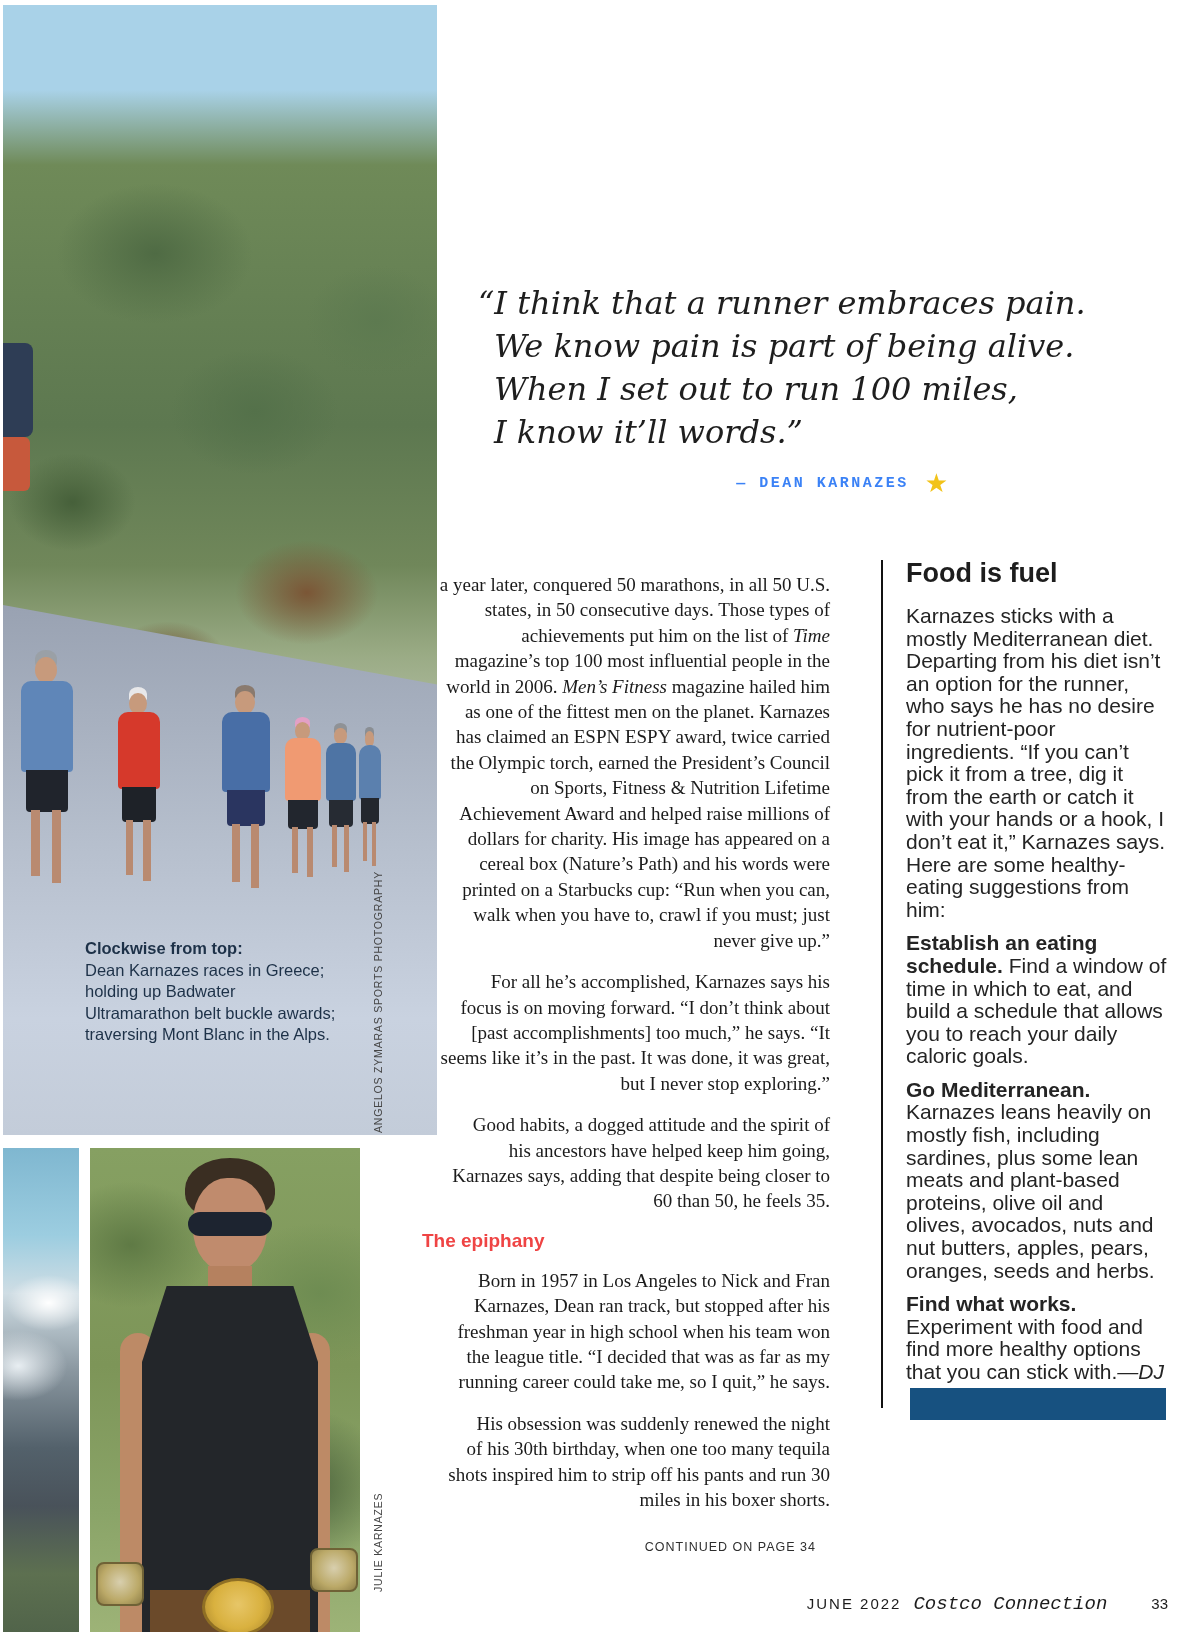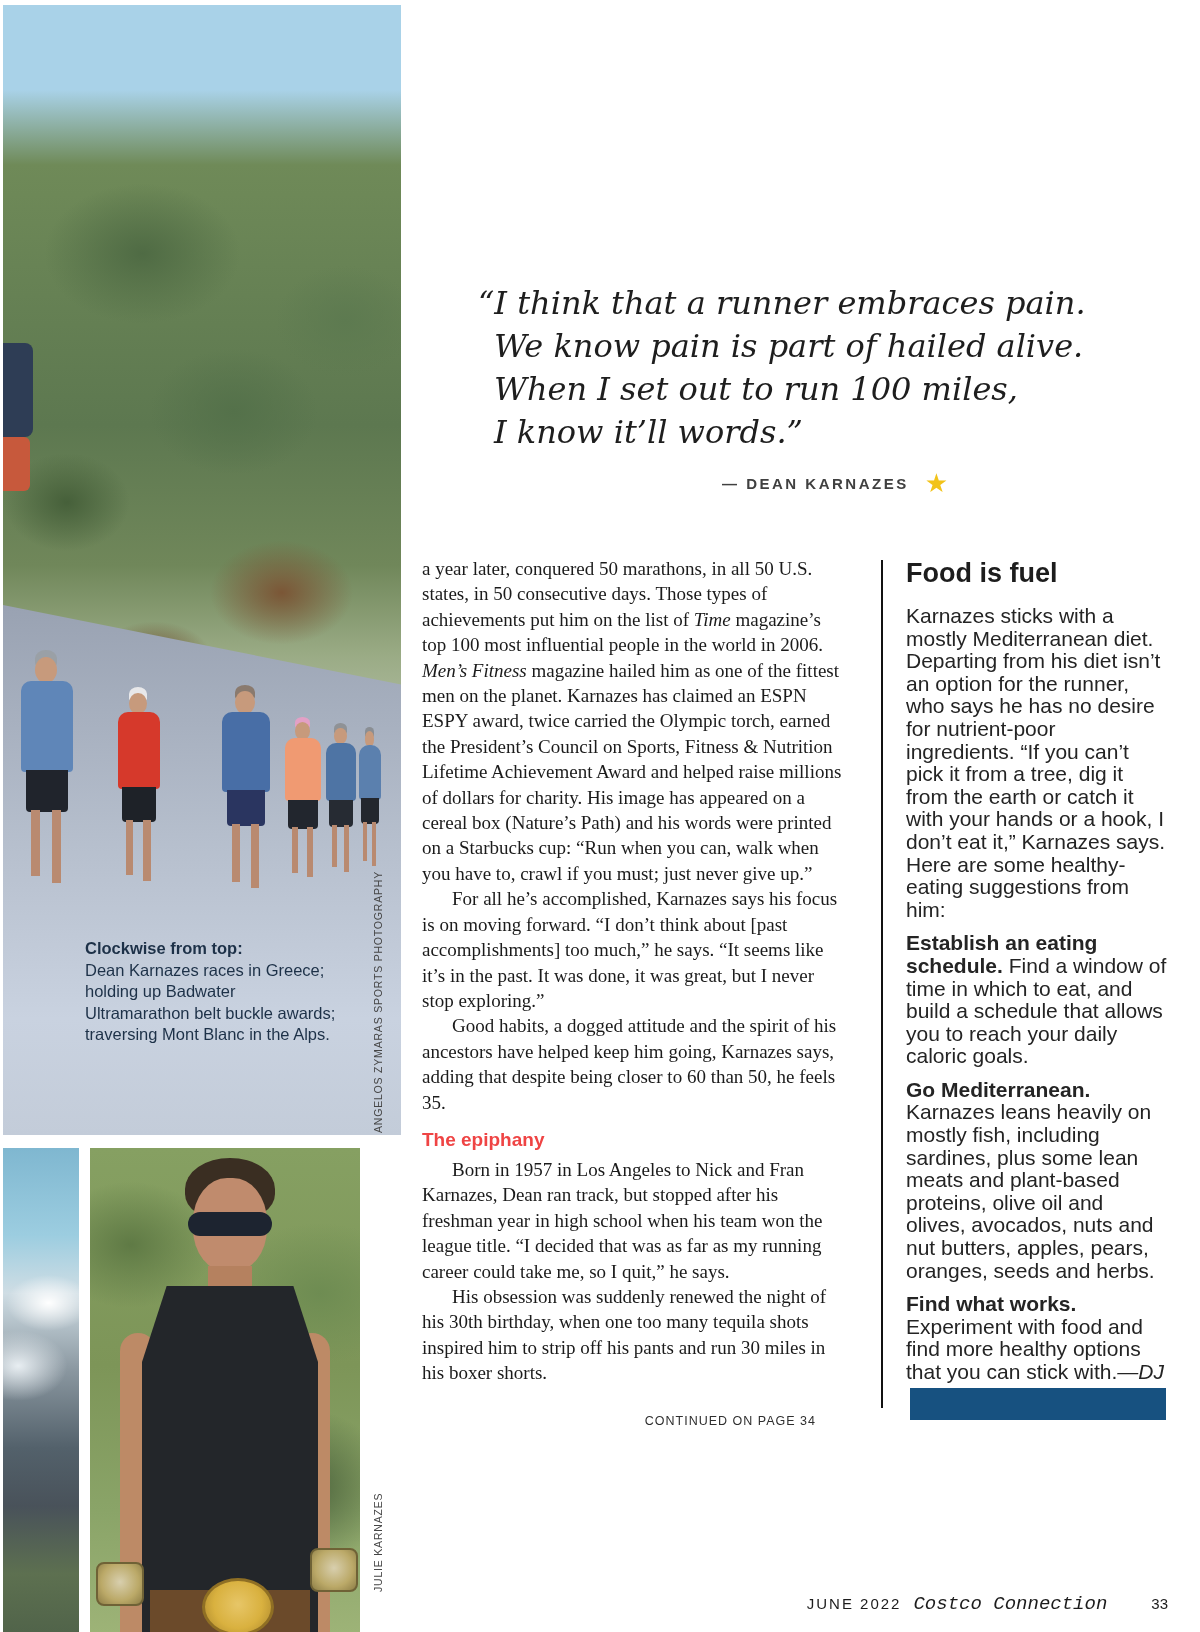--- a/index.html
+++ b/index.html
@@ -1,20 +1,20 @@
 <!DOCTYPE html>
 <html><head>
 <meta charset="utf-8">
 <style>
   html,body{margin:0;padding:0;background:#ffffff;}
   #page{position:relative;width:1200px;height:1632px;background:#ffffff;overflow:hidden;
         font-family:"Liberation Sans",sans-serif;}
 
   
-  .photo-top{position:absolute;left:3px;top:5px;width:398px;height:1130px;overflow:hidden;
+  .photo-top{position:absolute;left:3px;top:5px;width:434px;height:1130px;overflow:hidden;
     background:
       radial-gradient(140px 100px at 35% 22%, #4f6b44 0%, rgba(79,107,68,0) 70%),
       radial-gradient(120px 90px at 58% 36%, #54714a 0%, rgba(84,113,74,0) 70%),
       radial-gradient(100px 80px at 86% 28%, #5d7a50 0%, rgba(93,122,80,0) 70%),
       radial-gradient(90px 70px at 16% 44%, #46603a 0%, rgba(70,96,58,0) 70%),
       radial-gradient(110px 80px at 70% 52%, #7b5636 0%, rgba(123,86,54,0) 65%),
       radial-gradient(90px 60px at 38% 58%, #6b4a2c 0%, rgba(107,74,44,0) 65%),
       radial-gradient(100px 60px at 12% 74%, #9db188 0%, rgba(157,177,136,0) 70%),
       linear-gradient(180deg, #a9d2e8 0px, #a9d2e8 85px, #6f8a58 160px, #5d7850 420px,
                       #70875a 560px, #9aab85 650px, #b3bfa6 730px, #b3bfa6 100%);}
@@ -76,21 +76,21 @@
   .quote{position:absolute;left:494px;top:282px;width:500px;}
   .q-line{font-family:"DejaVu Serif","Liberation Serif",serif;font-style:italic;
     font-size:32px;line-height:43px;color:#1e1e1e;white-space:nowrap;}
   .q-line:first-child{margin-left:-16px;}
   .q-attr-row{margin-top:16px;display:flex;justify-content:flex-end;align-items:center;gap:16px;padding-right:46px;}
   .q-attr{font-weight:700;font-size:15px;letter-spacing:2.5px;color:#a52d52;}
   .q-star{font-size:26px;line-height:26px;color:#f2c319;}
 
   
   .article{position:absolute;left:422px;top:556px;width:424px;color:#1b1b1b;}
-  .art-p{margin:0;font-family:"Liberation Serif",serif;font-size:19px;line-height:25.4px;text-align:left;}
+  .art-p{margin:16px;font-family:"Liberation Serif",serif;font-size:19px;line-height:25.4px;text-align:right;}
   .art-p.indent{text-indent:30px;}
   .art-heading{margin:14px 0 6px 0;font-family:"Liberation Sans",sans-serif;
     font-weight:700;font-size:19px;color:#ef4444;}
   .continued{margin-top:28px;text-align:right;padding-right:30px;
     font-size:12.5px;letter-spacing:1px;color:#2e2e2e;}
 
   
   .sidebar-rule{position:absolute;left:881px;top:560px;width:2px;height:848px;background:#111;}
   .sidebar{position:absolute;left:906px;top:558px;width:262px;color:#242424;}
   .sb-title{margin:0 0 16px 0;font-weight:700;font-size:27px;color:#1d1d1d;}
@@ -181,26 +181,26 @@
     <i class="man-belt"></i>
     <i class="man-buckle"></i>
     <i class="hand-buckle hb-left"></i>
     <i class="hand-buckle hb-right"></i>
   </div>
   <div id="credit-bottom" class="credit-vert">JULIE KARNAZES</div>
 
   <div class="quote">
     <div>
         <div class="q-line">“I think that a runner embraces pain.</div>
-        <div class="q-line">We know pain is part of hailed alive.</div>
+        <div class="q-line">We know pain is part of being alive.</div>
         <div class="q-line">When I set out to run 100 miles,</div>
         <div class="q-line">I know it’ll words.”</div>
       </div>
     <div class="q-attr-row">
-      <span class="q-attr" style="color: #404040;">— DEAN KARNAZES</span>
+      <span class="q-attr" style="color: #3b82f6; font-family: Liberation Mono, monospace;">— DEAN KARNAZES</span>
       <span class="q-star" style="color: rgb(242, 195, 25);">★</span>
     </div>
   </div>
 
   <div class="article">
     <div>
         <p class="art-p"><span>a year later, conquered 50 marathons, in all 50 U.S. states, in 50 consecutive days. Those types of achievements put him on the list of </span><i>Time</i><span> magazine’s top 100 most influential people in the world in 2006. </span><i>Men’s Fitness</i><span> magazine hailed him as one of the fittest men on the planet. Karnazes has claimed an ESPN ESPY award, twice carried the Olympic torch, earned the President’s Council on Sports, Fitness &amp; Nutrition Lifetime Achievement Award and helped raise millions of dollars for charity. His image has appeared on a cereal box (Nature’s Path) and his words were printed on a Starbucks cup: “Run when you can, walk when you have to, crawl if you must; just never give up.”</span></p>
         <p class="art-p indent"><span>For all he’s accomplished, Karnazes says his focus is on moving forward. “I don’t think about [past accomplishments] too much,” he says. “It seems like it’s in the past. It was done, it was great, but I never stop exploring.”</span></p>
         <p class="art-p indent"><span>Good habits, a dogged attitude and the spirit of his ancestors have helped keep him going, Karnazes says, adding that despite being closer to 60 than 50, he feels 35.</span></p>
         <h3 class="art-heading">The epiphany</h3>

